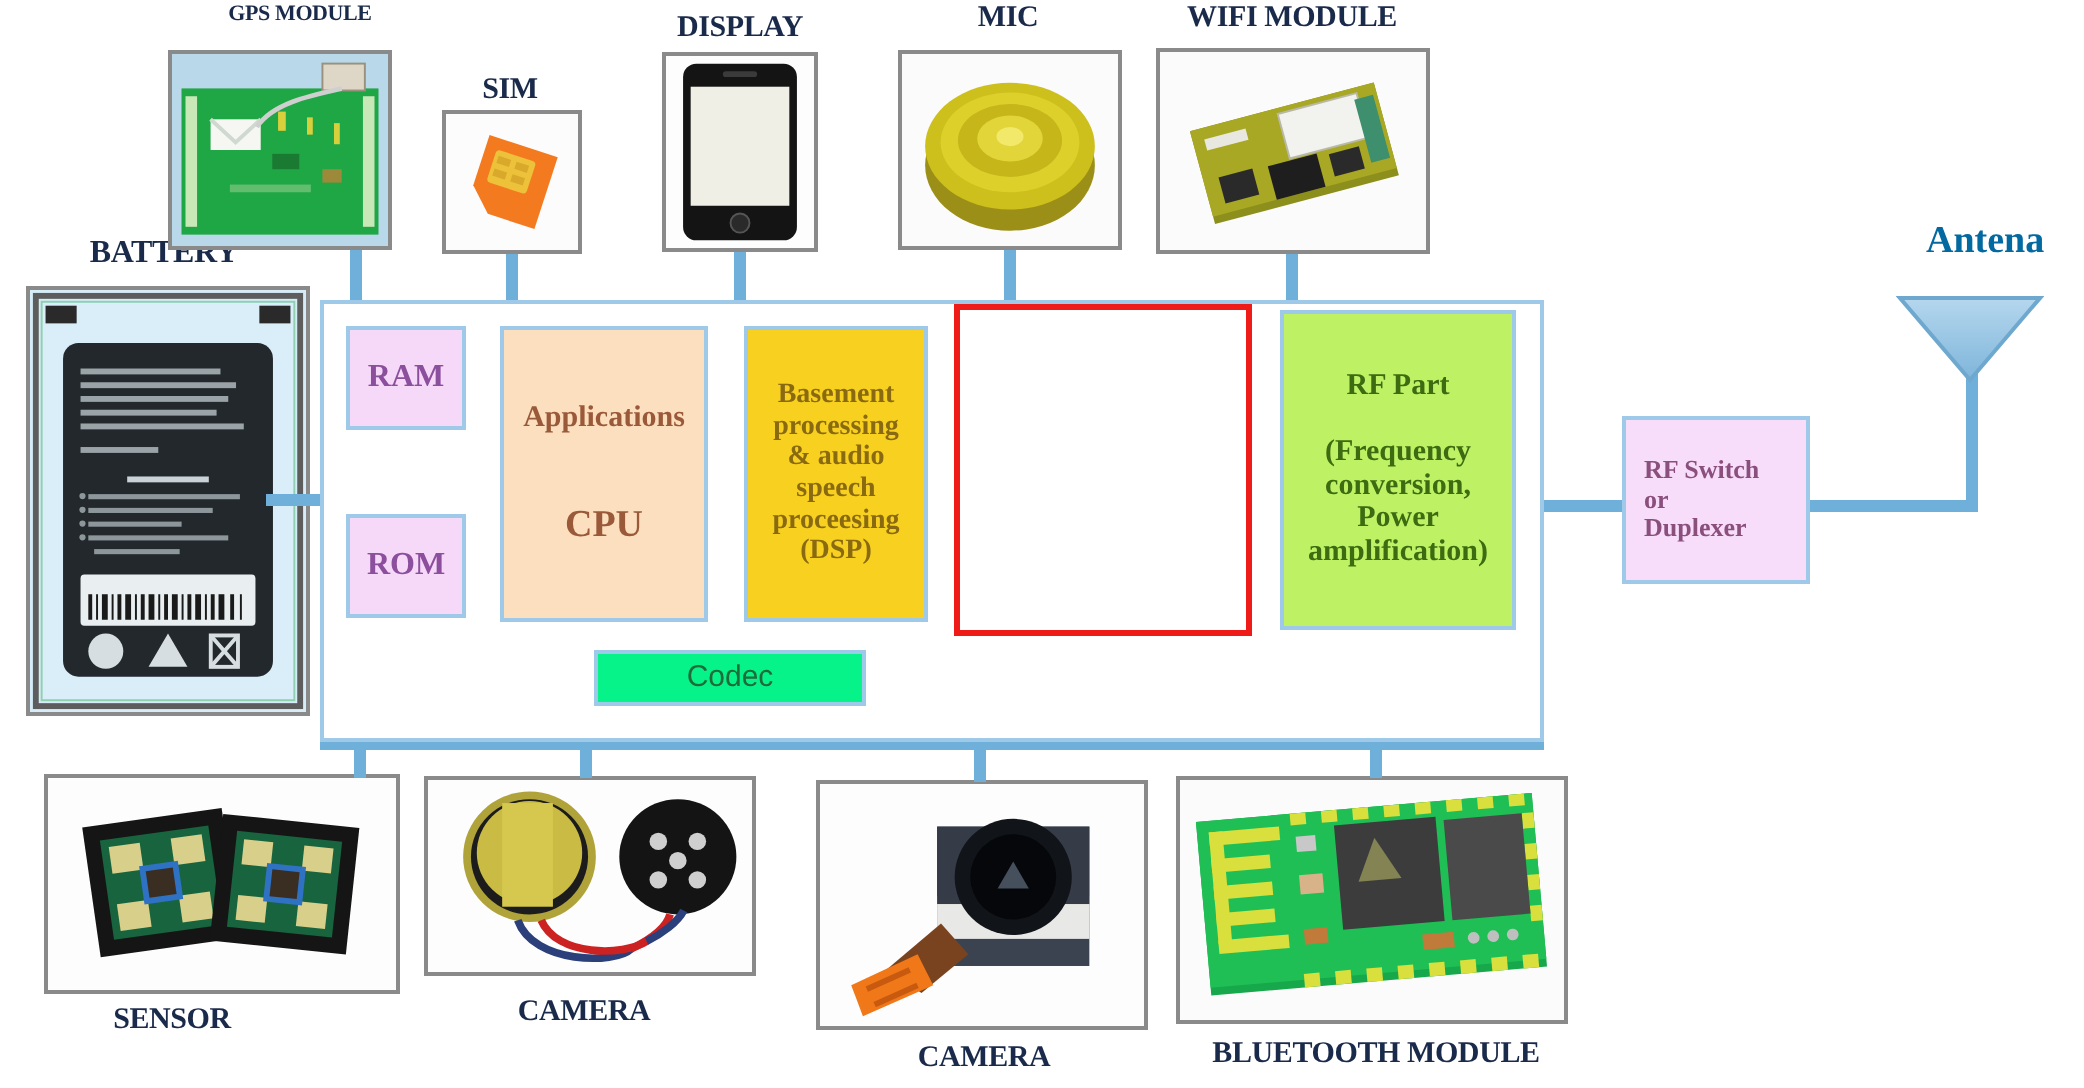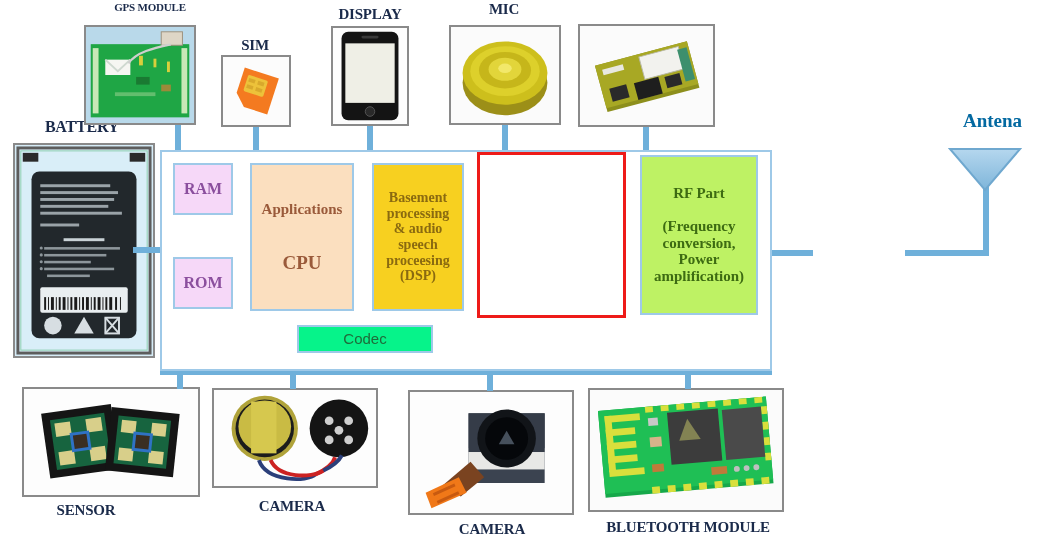--- a/index.html
+++ b/index.html
@@ -57,20 +57,21 @@
 </style>
 </head>
 <body>
 
 <div class="stage">
 
   <div class="clabel" style="left:84px;top:1px;width:132px;font-size:11px;">GPS MODULE</div>
   <div class="clabel" style="left:222px;top:37px;width:66px;font-size:15px;">SIM</div>
   <div class="clabel" style="left:326px;top:6px;width:88px;font-size:15px;">DISPLAY</div>
   <div class="clabel" style="left:462px;top:1px;width:84px;font-size:15px;">MIC</div>
+  <div class="clabel" style="left:578px;top:1px;width:136px;font-size:15px;">WIFI MODULE</div>
   <div class="clabel" style="left:36px;top:118px;width:92px;font-size:16px;">BATTERY</div>
 
   <div class="clabel" style="left:40px;top:502px;width:92px;font-size:15px;">SENSOR</div>
   <div class="clabel" style="left:240px;top:498px;width:104px;font-size:15px;">CAMERA</div>
   <div class="clabel" style="left:440px;top:521px;width:104px;font-size:15px;">CAMERA</div>
   <div class="clabel" style="left:588px;top:519px;width:200px;font-size:15px;">BLUETOOTH MODULE</div>
 
   <div class="photo" style="left:84px;top:25px;width:112px;height:100px;">
     <svg class="inner" viewBox="0 0 112 100" preserveAspectRatio="none">
       <rect x="0" y="0" width="112" height="100" fill="#b9d9ea"></rect>
@@ -376,20 +377,25 @@
 
   <div class="blk rf" style="left:640px;top:155px;width:118px;height:160px;">
     <span>RF Part</span>
     <span style="height:16px;"></span>
     <span>(Frequency</span>
     <span>conversion,</span>
     <span>Power</span>
     <span>amplification)</span>
   </div>
 
+  <div class="blk rfsw" style="left:811px;top:208px;width:94px;height:84px;">
+    <span>RF Switch</span>
+    <span>or</span>
+    <span>Duplexer</span>
+  </div>
 
   <div class="antlabel" style="left:963px;top:110px;">Antena</div>
   <div class="ant" style="left:948px;top:146px;width:74px;height:46px;">
     <svg width="74" height="46" viewBox="0 0 74 46">
       <defs>
         <linearGradient id="gant" x1="0" y1="0" x2="0" y2="1">
           <stop offset="0" stop-color="#b5d7ee"></stop>
             <stop offset="1" stop-color="#7eb5da"></stop>
         </linearGradient>
       </defs>

